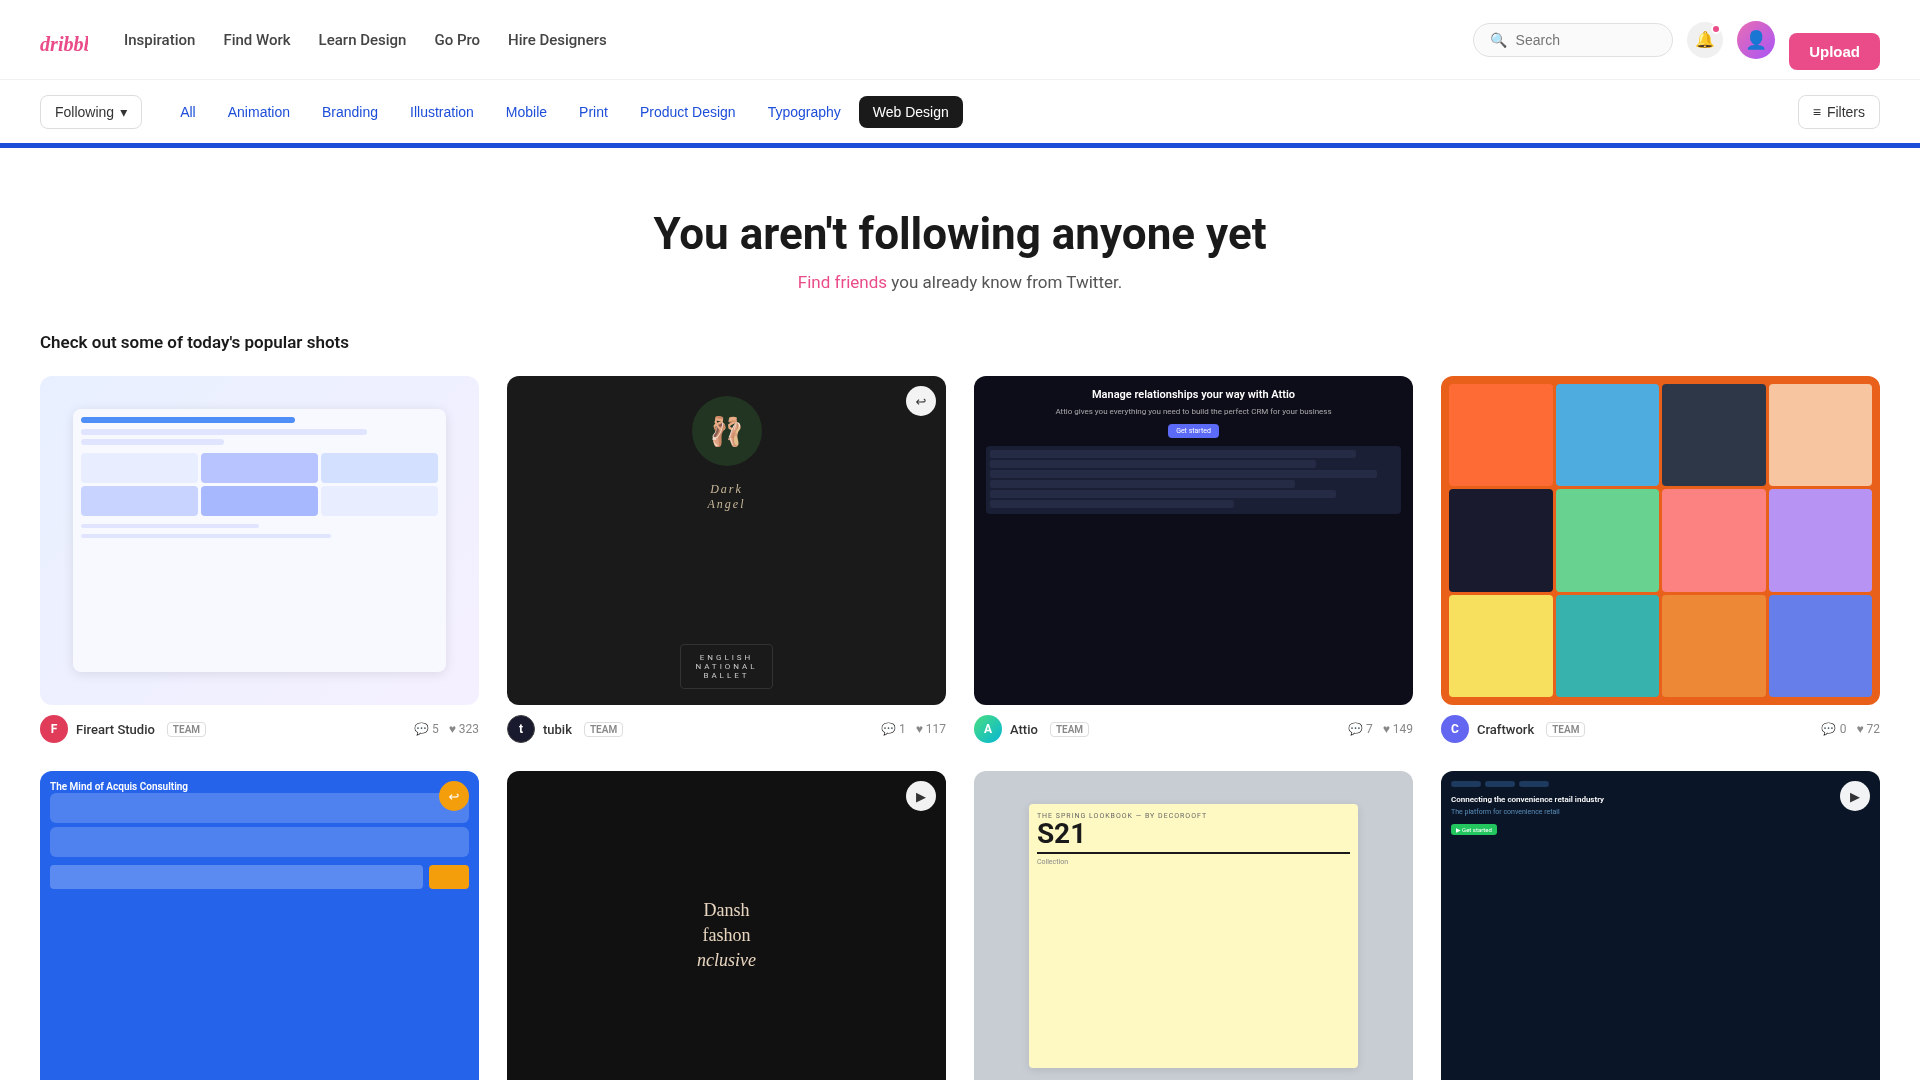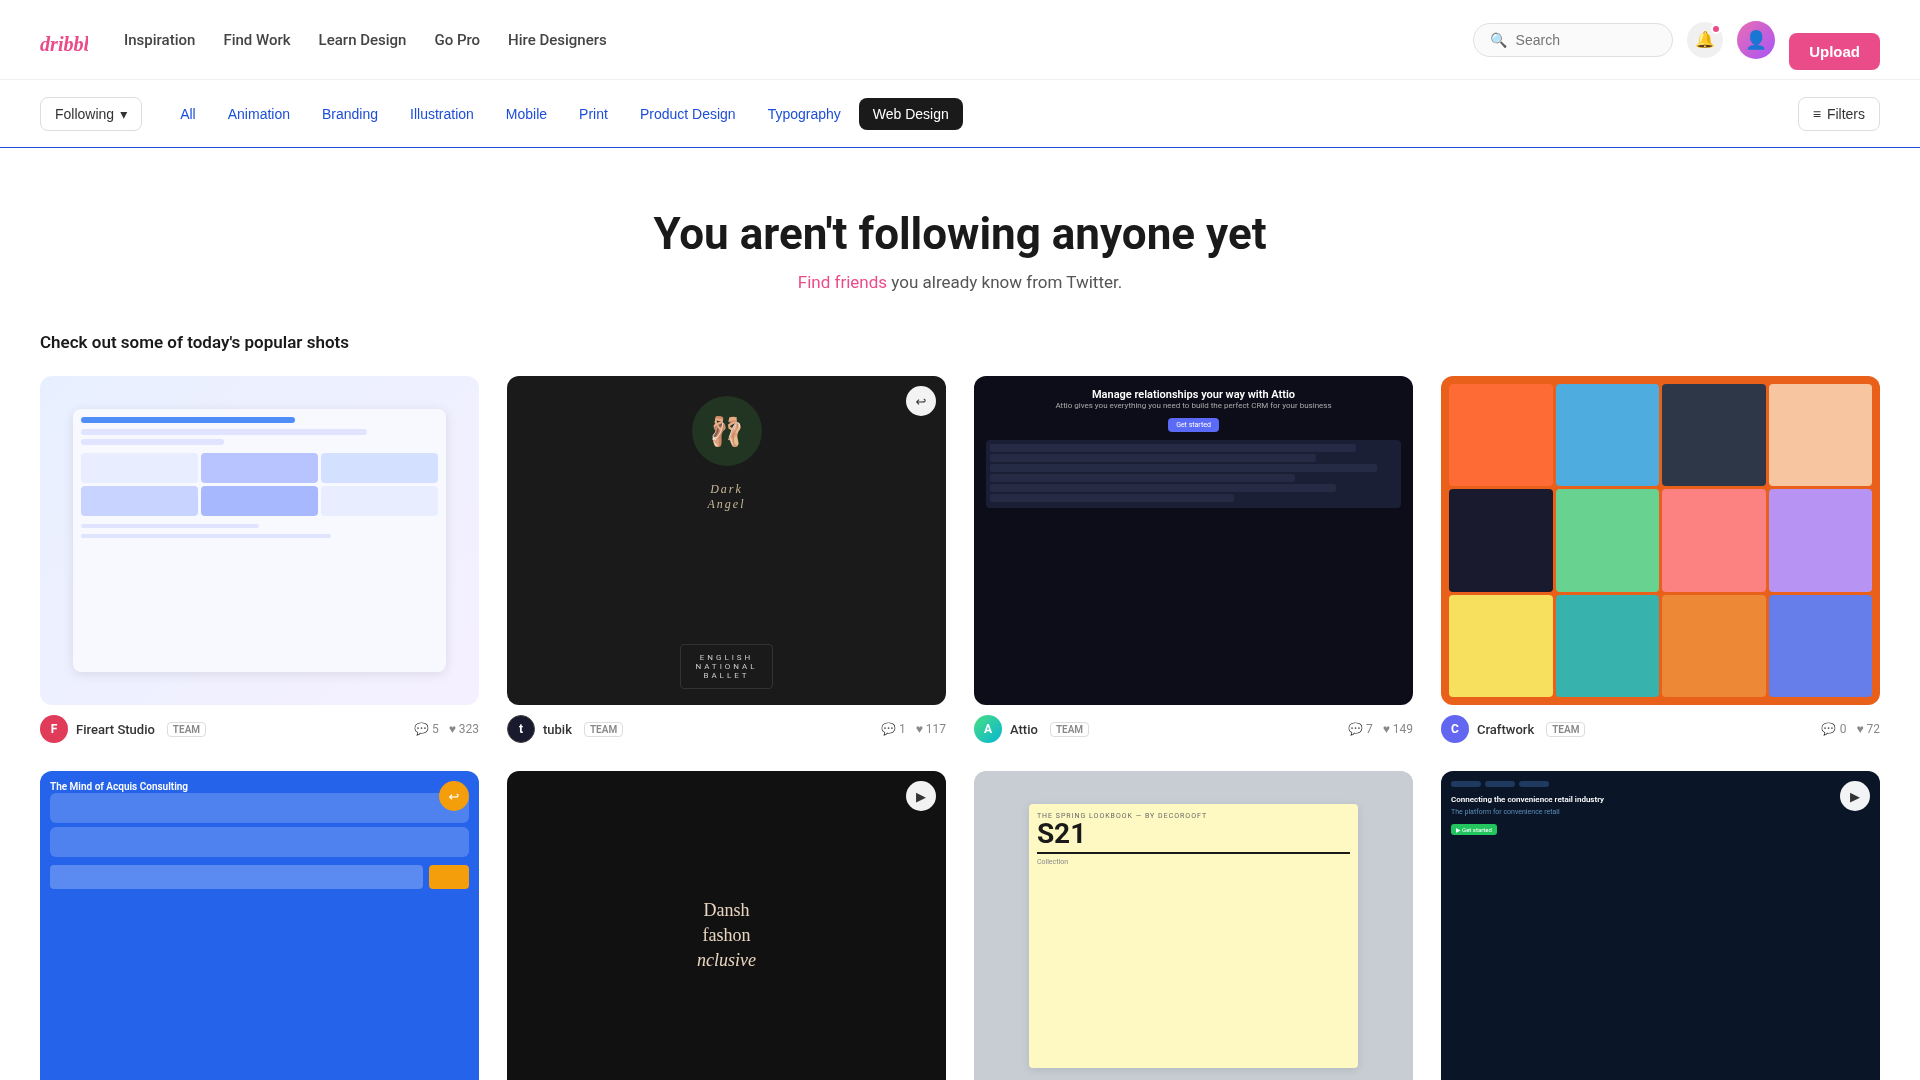--- a/index.html
+++ b/index.html
@@ -40,21 +40,21 @@
       display: flex; align-items: center; justify-content: center; cursor: pointer;
     }
     .upload-btn {
       background: #ea4c89; color: #fff; border: none; border-radius: 8px;
       padding: 10px 20px; font-size: 15px; font-weight: 600; cursor: pointer; margin-top: 24px;
     }
 
     
     .category-bar {
       display: flex; align-items: center; justify-content: space-between;
-      padding: 0 40px; height: 68px; border-bottom: 1px solid #1d4ed8;
+      padding: 0 40px; height: 68px; border-bottom: 5px solid #1d4ed8;
     }
     .category-left { display: flex; align-items: center; gap: 24px; }
     .following-btn {
       display: flex; align-items: center; gap: 6px;
       border: 1.5px solid #ddd; border-radius: 8px;
       padding: 8px 14px; font-size: 14px; font-weight: 500;
       cursor: pointer; background: #fff; color: #333;
     }
     .category-tabs { display: flex; align-items: center; gap: 4px; }
     .cat-tab {
@@ -158,21 +158,21 @@
     .dark-angel {
       display: flex; flex-direction: column; align-items: center;
       justify-content: center; width: 100%; height: 100%;
       color: #fff;
     }
 
     .attio-mock {
       display: flex; flex-direction: column; padding: 12px;
       width: 100%; height: 100%;
     }
-    .attio-header { color: #fff; font-size: 11px; font-weight: 600; text-align: center; }
+    .attio-header { color: #fff; font-size: 11px; font-weight: 600; margin-bottom: 6px; text-align: center; }
     .attio-sub { color: #aaa; font-size: 8px; text-align: center; margin-bottom: 8px; }
     .attio-btn {
       background: #5b6af7; color: #fff; font-size: 7px; padding: 3px 8px;
       border-radius: 4px; margin: 0 auto 8px; width: fit-content;
     }
     .attio-table { background: #1a1f35; border-radius: 4px; padding: 4px; }
     .attio-row { height: 8px; background: #252b45; border-radius: 2px; margin-bottom: 2px; }
 
     .craftwork-grid {
       display: grid; grid-template-columns: repeat(4, 1fr);

